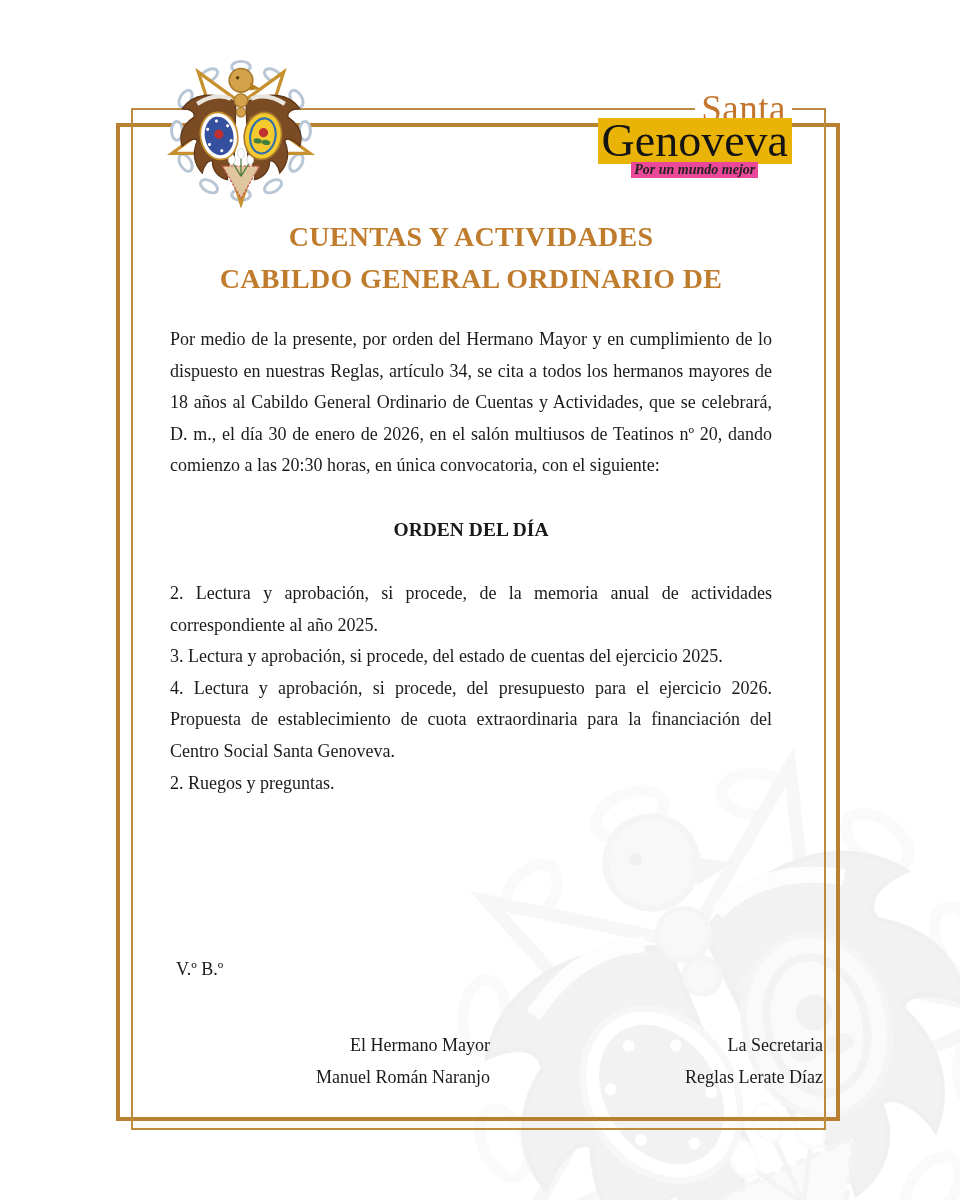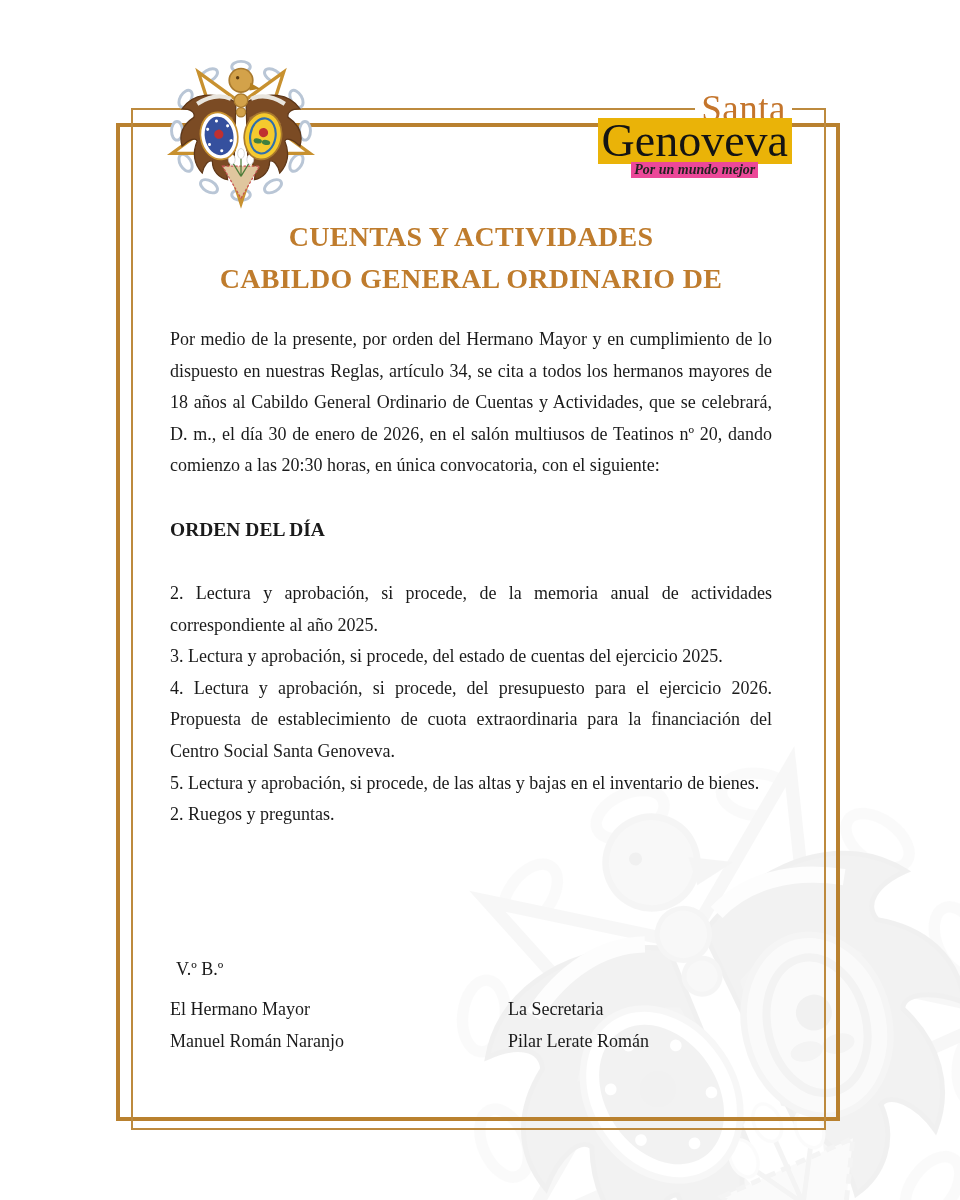--- a/index.html
+++ b/index.html
@@ -44,30 +44,30 @@
   .content{position:absolute;left:170px;top:0;width:602px;z-index:4;}
   .doc-title{
     position:absolute;top:216px;left:0;width:100%;margin:0;text-align:center;
     font-size:28px;line-height:42px;font-weight:bold;color:#bf7c2d;letter-spacing:0.3px;
   }
   .intro{
     position:absolute;top:324px;left:0;width:100%;margin:0;
     font-size:18px;line-height:31.6px;text-align:justify;
   }
   .agenda-heading{
-    position:absolute;top:518px;left:0;width:100%;margin:0;
+    position:absolute;top:518px;left:0;width:100%;margin:0;text-align:center;
     font-size:19.5px;font-weight:bold;line-height:24px;
   }
   .agenda{position:absolute;top:578px;left:0;width:100%;}
   .agenda p{margin:0;font-size:18px;line-height:31.6px;text-align:justify;}
   .vb{position:absolute;top:948px;left:0;margin:6px;font-size:18px;line-height:31.6px;}
   .sig-row{position:absolute;top:994px;left:0;width:100%;height:80px;}
-  .sig-col{position:absolute;text-align:left;font-size:18px;line-height:31.6px;}
+  .sig-col{position:absolute;text-align:right;font-size:18px;line-height:31.6px;margin-top:36px;}
   .sig-col.left{left:0;width:320px;}
-  .sig-col.right{left:338px;width:330px;}
+  .sig-col.right{left:323px;width:330px;}
   b,strong{font-weight:normal;}
 </style>
 </head>
 <body>
 
 <div class="page">
 
   <div class="frame-wide"></div>
   <div class="frame-tall"></div>
 
@@ -156,31 +156,30 @@
     </h1>
 
     <p class="intro"><span>Por medio de la presente, por orden del Hermano Mayor y en cumplimiento de lo dispuesto en nuestras Reglas, artículo 34, se cita a todos los hermanos mayores de 18 años al Cabildo General Ordinario de Cuentas y Actividades, que se celebrará, D. m., el día </span><b>30 de enero de 2026</b><span>, en el salón multiusos de Teatinos nº 20, dando comienzo a las </span><b>20:30 horas</b><span>, en única convocatoria, con el siguiente:</span></p>
 
     <h2 class="agenda-heading">ORDEN DEL DÍA</h2>
 
     <div class="agenda">
       <p>2. Lectura y aprobación, si procede, de la memoria anual de actividades correspondiente al año 2025.</p>
       <p>3. Lectura y aprobación, si procede, del estado de cuentas del ejercicio 2025.</p>
       <p>4. Lectura y aprobación, si procede, del presupuesto para el ejercicio 2026. Propuesta de establecimiento de cuota extraordinaria para la financiación del Centro Social Santa Genoveva.</p>
-      <p>5. Lectura y aprobación, si procede, de las altas y bajas en el inventario de bienes.</p>
       <p>2. Ruegos y preguntas.</p>
     </div>
 
     <p class="vb">V.º B.º</p>
 
     <div class="sig-row">
       <div class="sig-col left">
         <div>El Hermano Mayor</div>
         <div>Manuel Román Naranjo</div>
       </div>
       <div class="sig-col right">
         <div>La Secretaria</div>
-        <div>Pilar Lerate Román</div>
+        <div>Reglas Lerate Díaz</div>
       </div>
     </div>
 
   </div>
 </div>
 
 </body></html>

